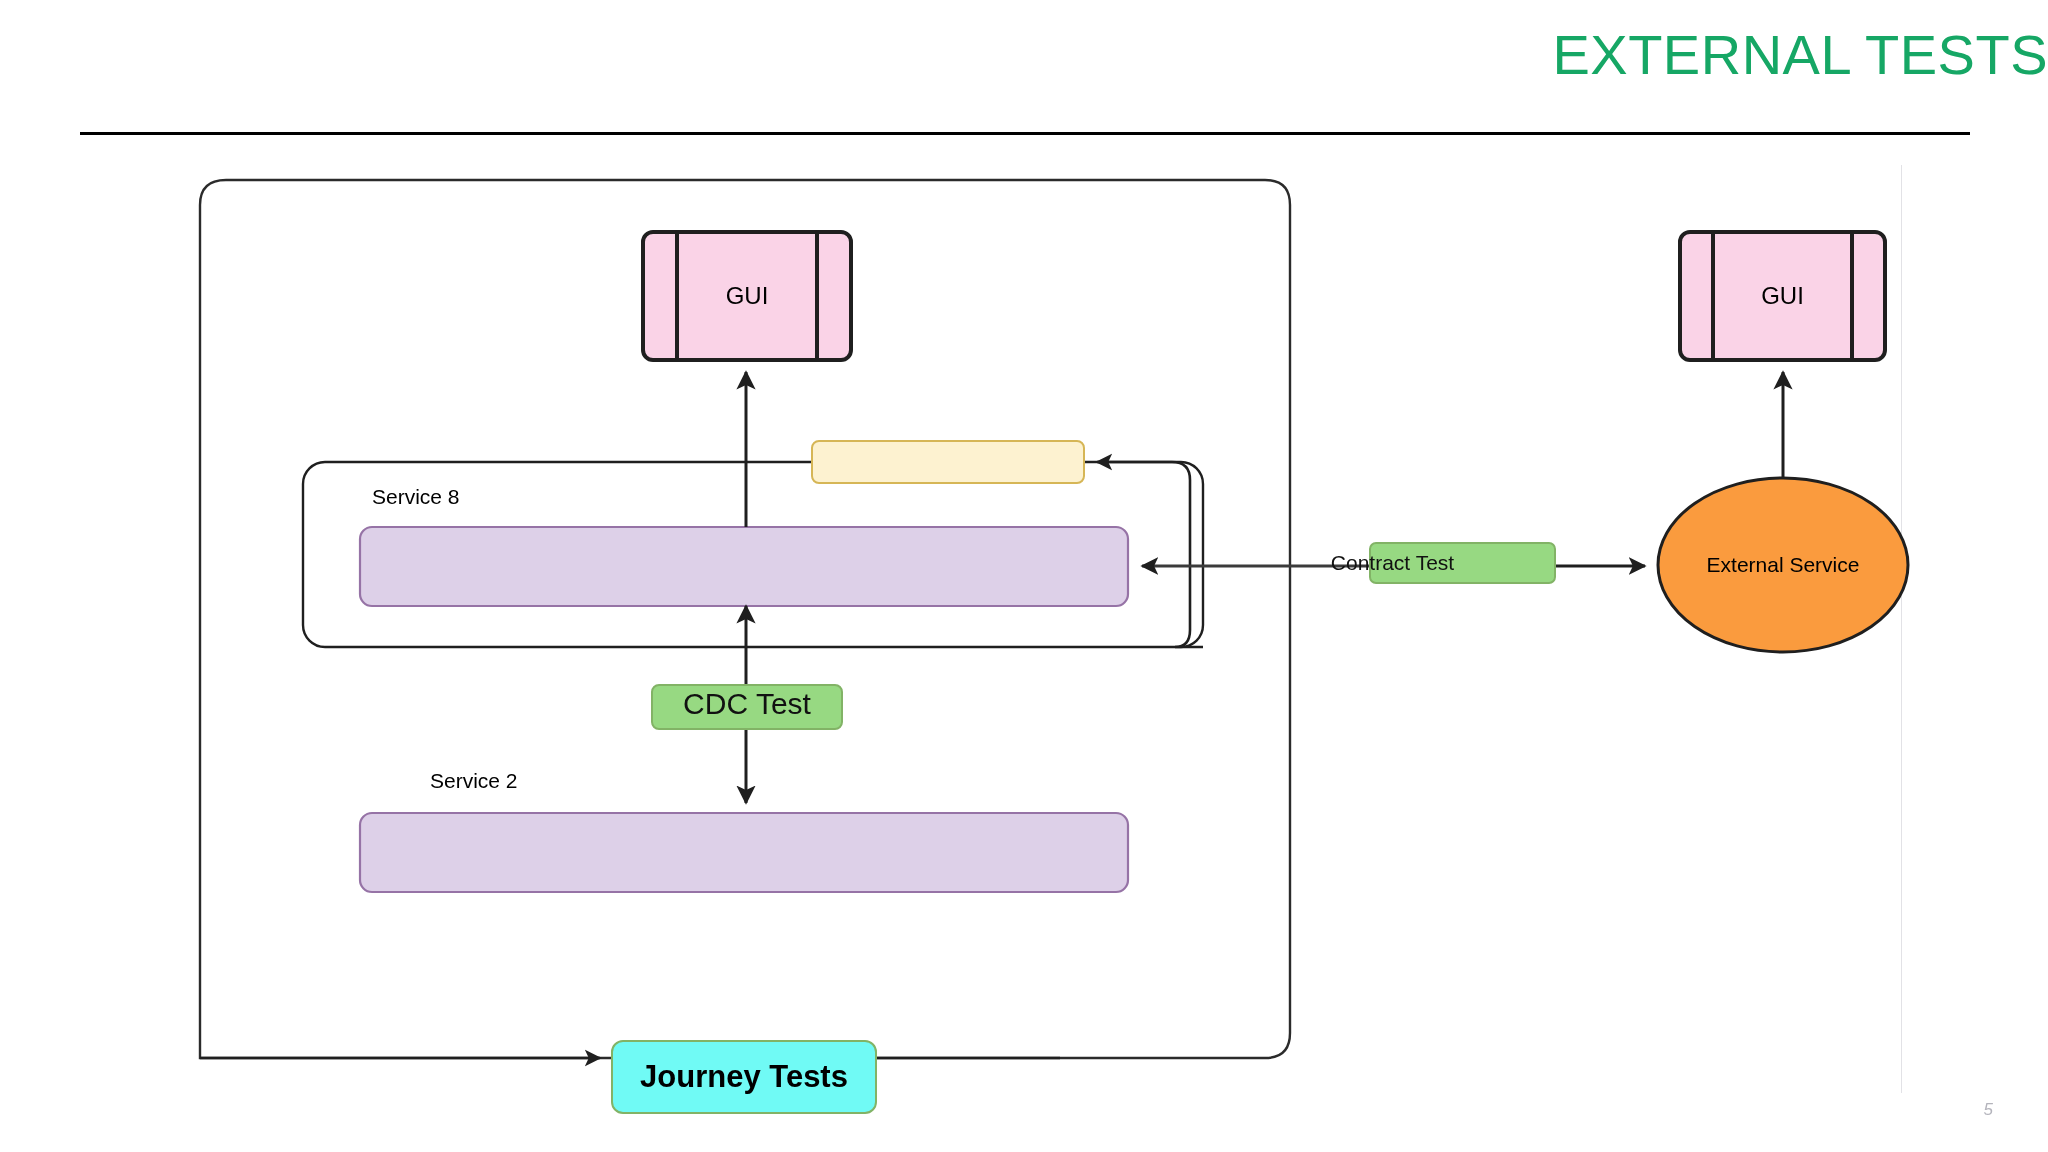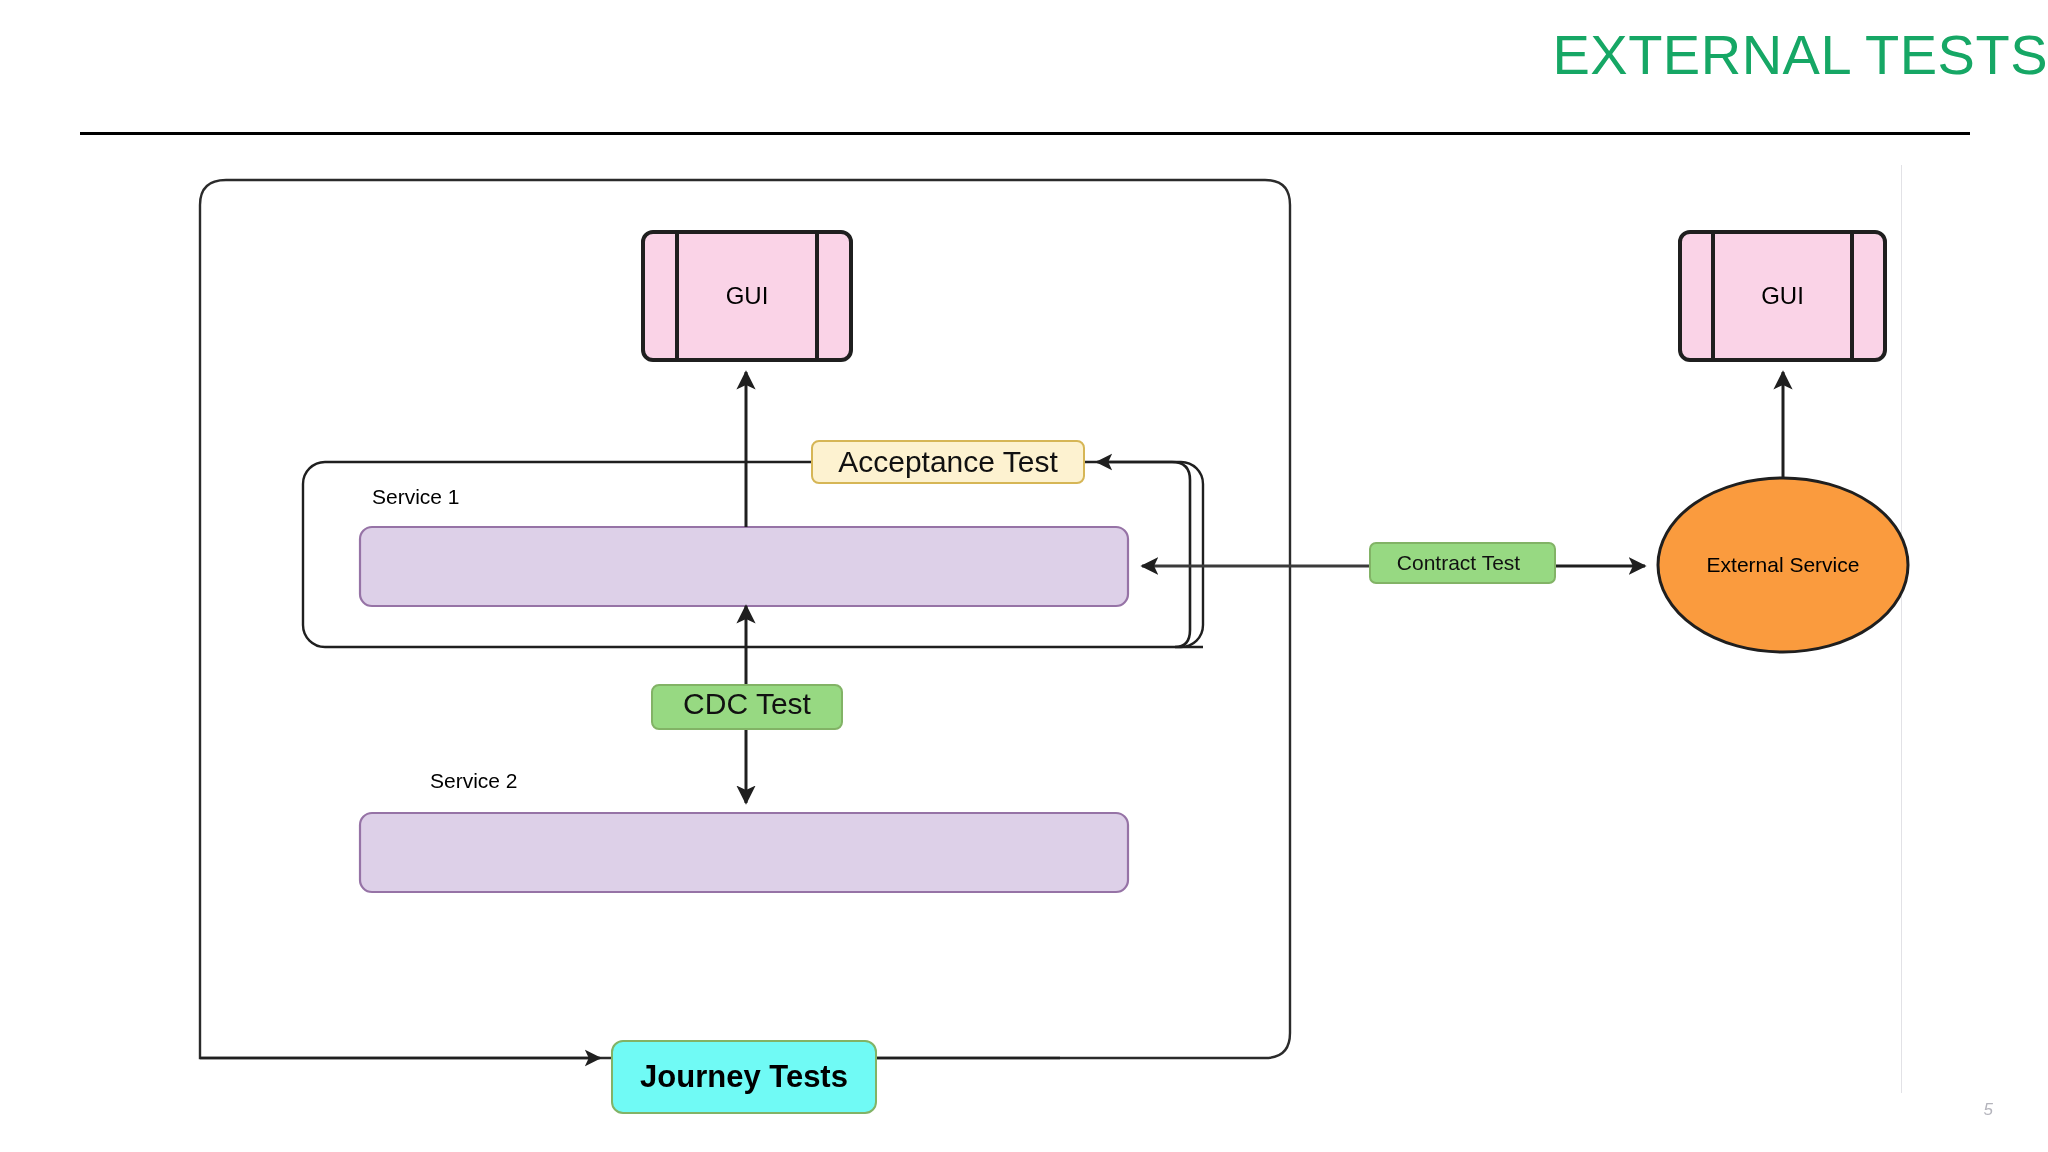--- a/index.html
+++ b/index.html
@@ -189,29 +189,28 @@
 
     <rect x="1370" y="543" width="185" height="40" rx="6" ry="6" fill="#97d982" stroke="#82b366" stroke-width="2"></rect>
 
     <rect x="612" y="1041" width="264" height="72" rx="11" ry="11" fill="#70faf5" stroke="#82b366" stroke-width="2"></rect>
   </svg>
 
   <div class="node-label gui-label" style="left:677px; top:232px; width:140px; height:128px;">GUI</div>
 
   <div class="node-label gui-label" style="left:1713px; top:232px; width:139px; height:128px;">GUI</div>
 
-  <div class="svc-title" style="left:372px; top:485px;">Service 1</div>
+  <div class="svc-title" style="left:372px; top:485px;">Service 8</div>
 
   <div class="svc-title" style="left:430px; top:769px;">Service 2</div>
 
   <div class="node-label ellipse-label" style="left:1658px; top:478px; width:250px; height:174px;">External Service</div>
 
-  <div class="chip chip-acceptance" style="left:812px; top:441px; width:272px; height:42px;">Acceptance Test</div>
 
   <div class="chip chip-cdc" style="left:652px; top:685px; width:190px; height:37px;">CDC Test</div>
 
-  <div class="chip chip-contract" style="left:1366px; top:543px; width:185px; height:40px;">Contract Test</div>
+  <div class="chip chip-contract" style="left:1300px; top:543px; width:185px; height:40px;">Contract Test</div>
 
   <div class="chip chip-journey" style="left:612px; top:1041px; width:264px; height:72px;">Journey Tests</div>
 
   <div id="page-number">5</div>
 
 </div>
 
 </body></html>

